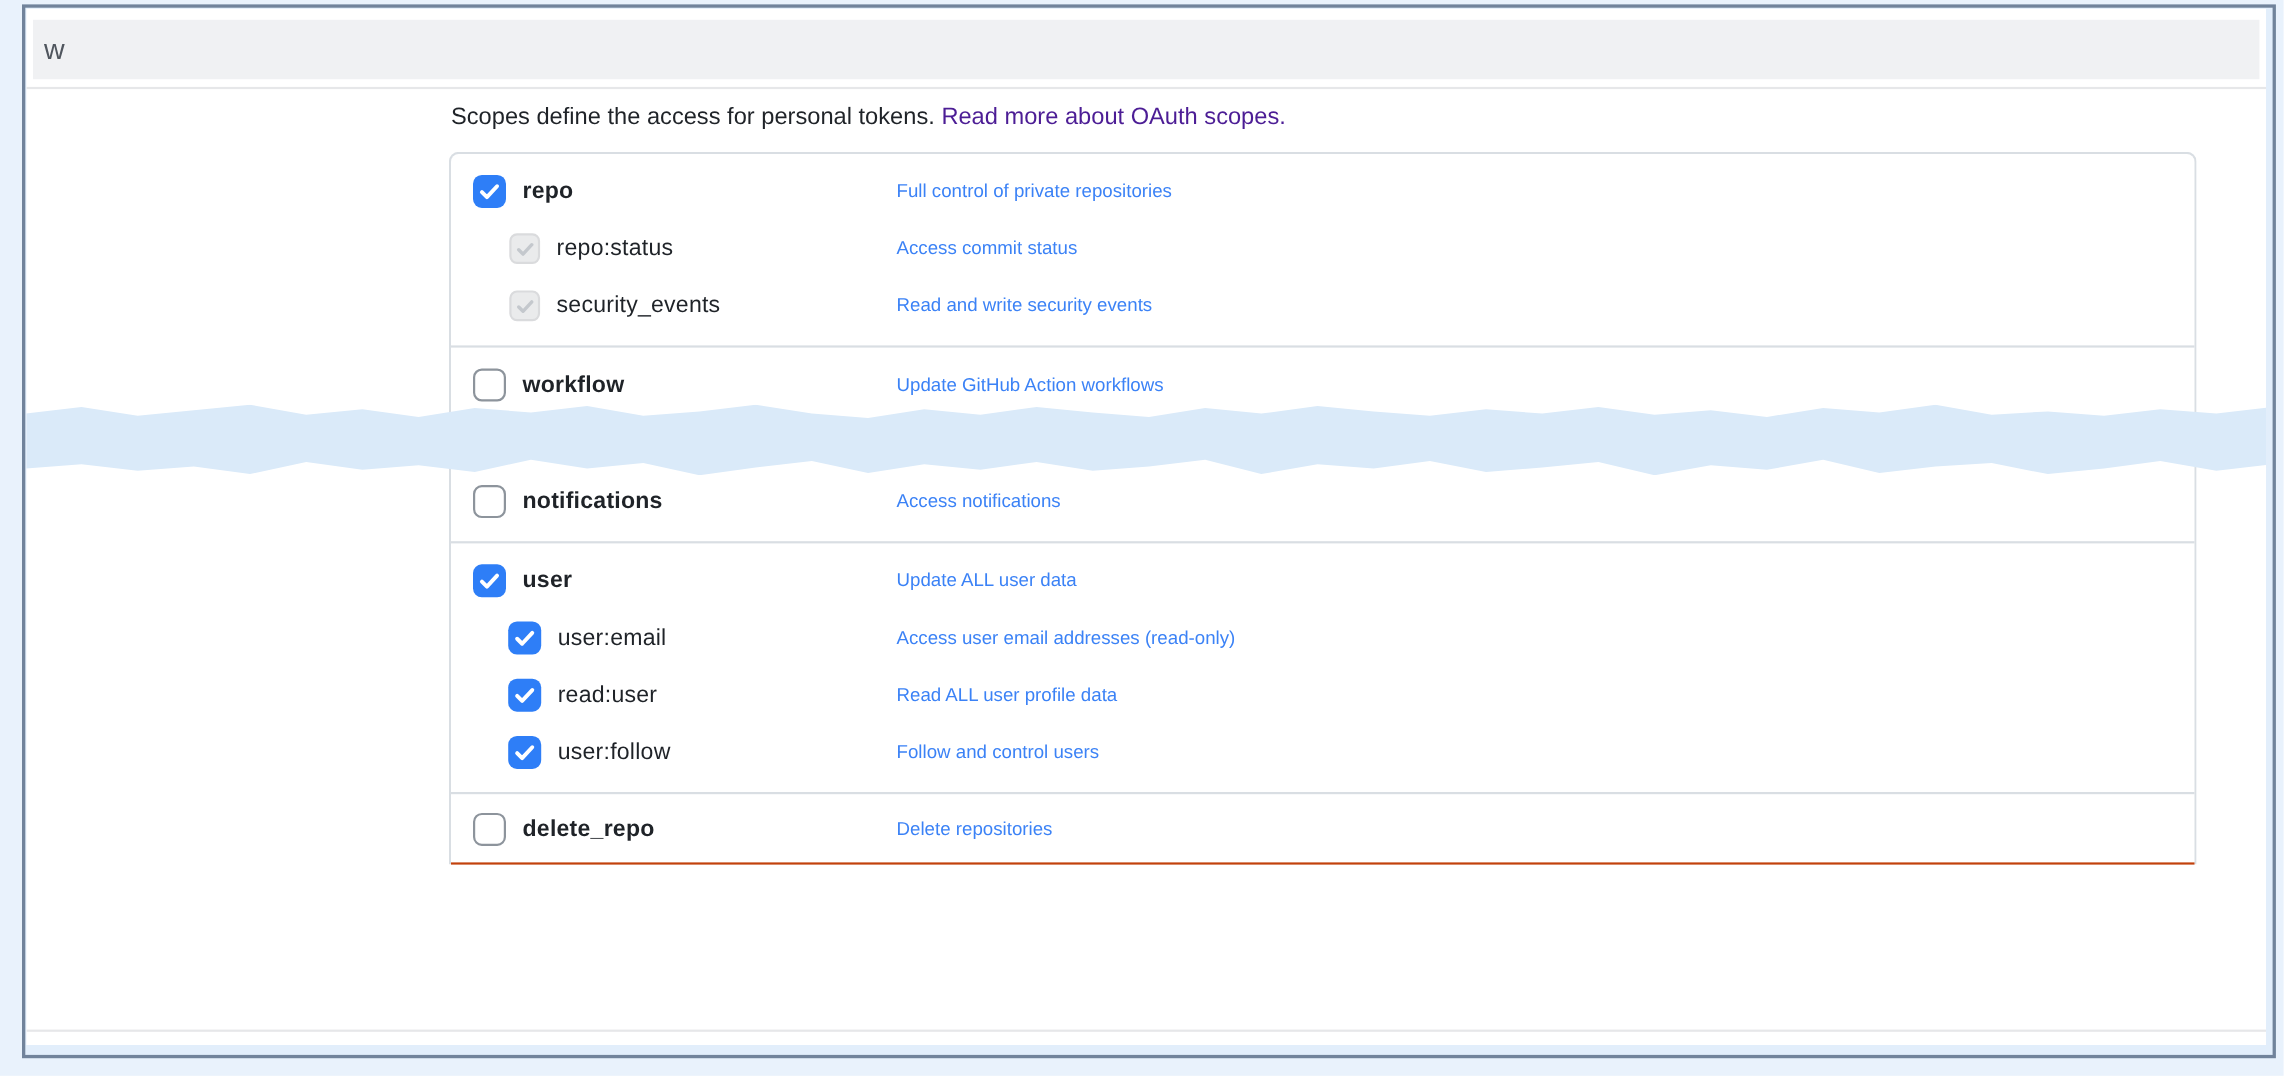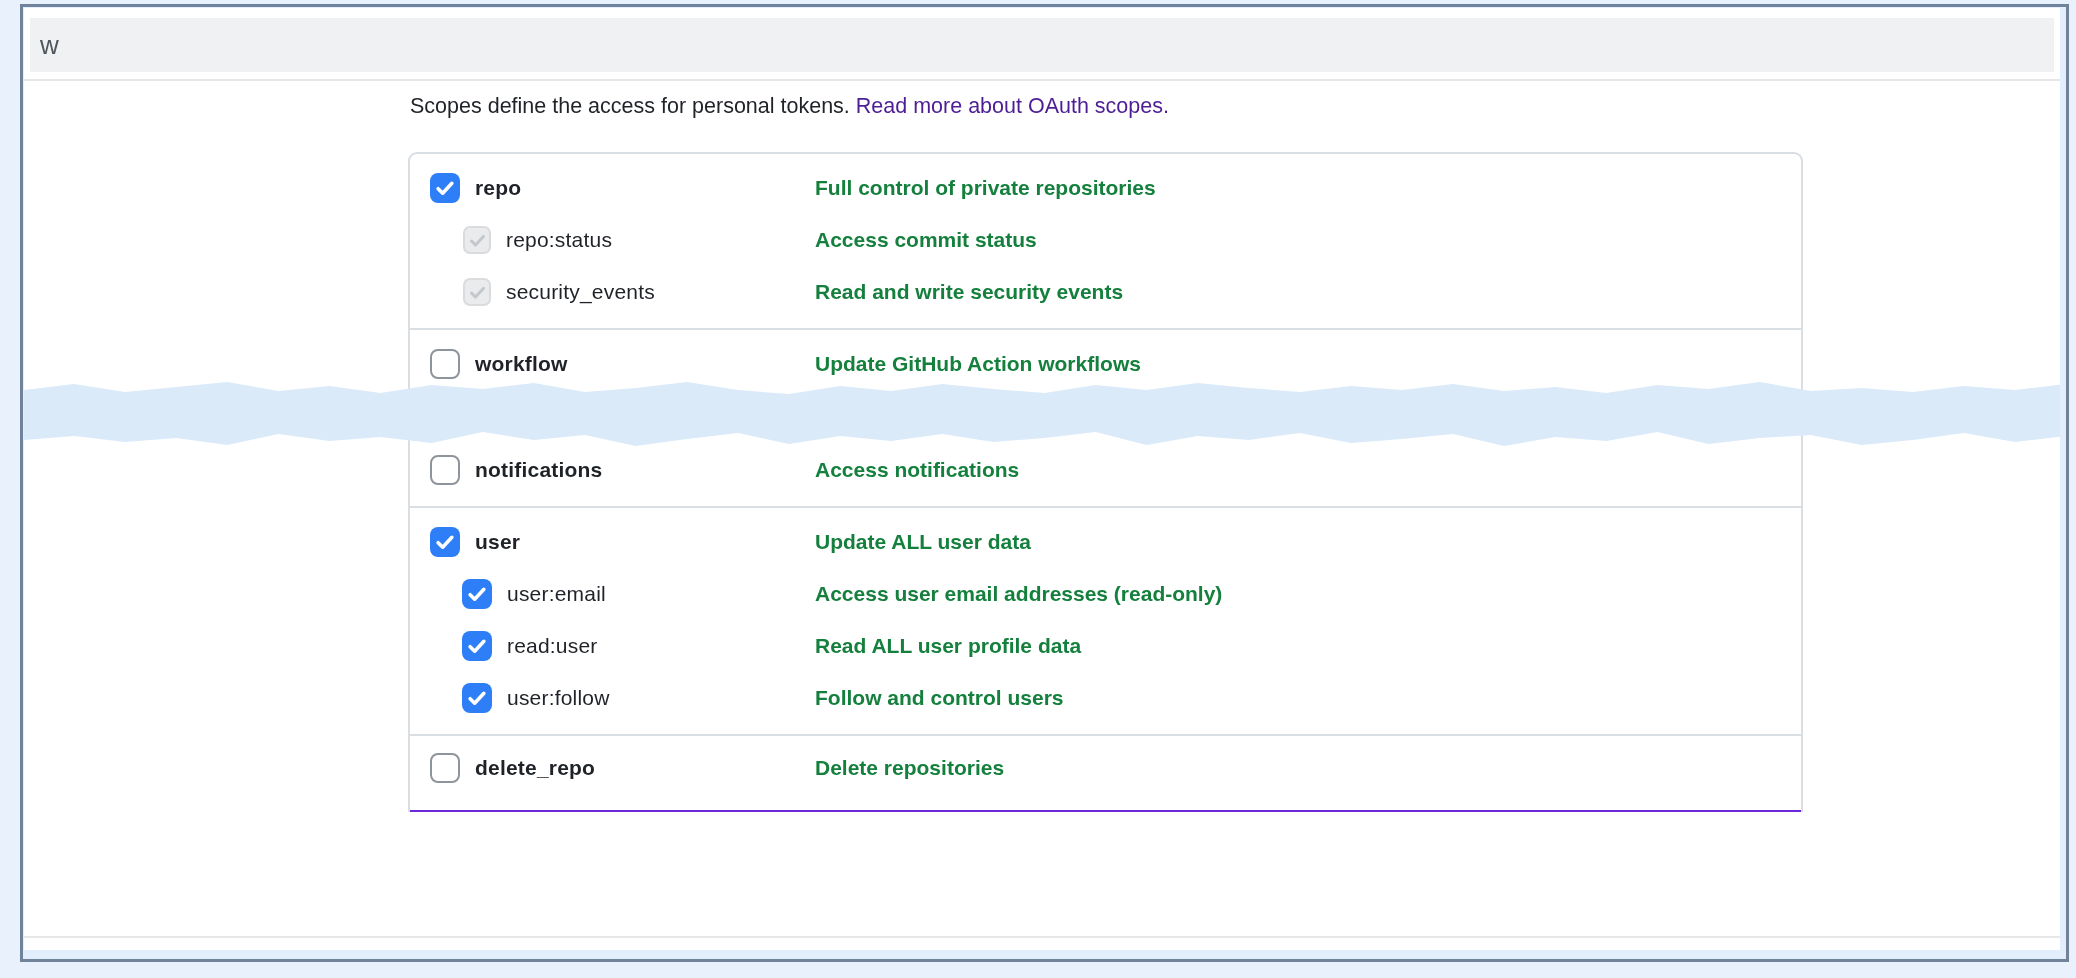--- a/index.html
+++ b/index.html
@@ -38,41 +38,41 @@
     position:absolute; left:384px; top:84px;
   }
   .intro {
     font-size:21.5px; line-height:28px; color:#1f2328;
     margin-left:2px;
   }
   .intro a {
     color:#4c1d95; text-decoration:none; cursor:pointer;
   }
   .scopes-box {
-    margin-top:32px;
-    width:1395px;
+    margin-top:18px;
+    width:1589px;
     border:2px solid #d9dee3;
     border-bottom:0;
     border-radius:9px 9px 0 0;
     background:#fff;
   }
   .group { padding:8px 0 10px; border-top:2px solid #d9dee3; }
   .group.first { border-top:0; }
   .group.no-border { border-top:0; }
-  .group.last { padding:6px 0 16px; border-bottom:2px solid #6d28d9; }
+  .group.last { padding:6px 0 4px; border-bottom:2px solid #c2410c; }
   .row {
     position:relative; display:flex; align-items:center;
     height:52px; padding-left:20px;
   }
   .row.sub { padding-left:52px; }
   .scope-label { font-size:21px; font-weight:700; margin-left:15px; letter-spacing:.2px; }
   .row.sub .scope-label { font-weight:400; }
   .desc {
     position:absolute; left:405px;
-    font-size:21px; color:#15803d; font-weight:700;
+    font-size:17px; color:#3b82f6; font-weight:400;
   }
   
   .cb {
     width:30px; height:30px; border-radius:8px; flex:0 0 auto;
     display:flex; align-items:center; justify-content:center;
     cursor:pointer;
   }
   .cb svg { width:22px; height:22px; display:block; }
   .cb.checked { background:#2e7ef7; }
   .cb.checked svg path { stroke:#ffffff; }

